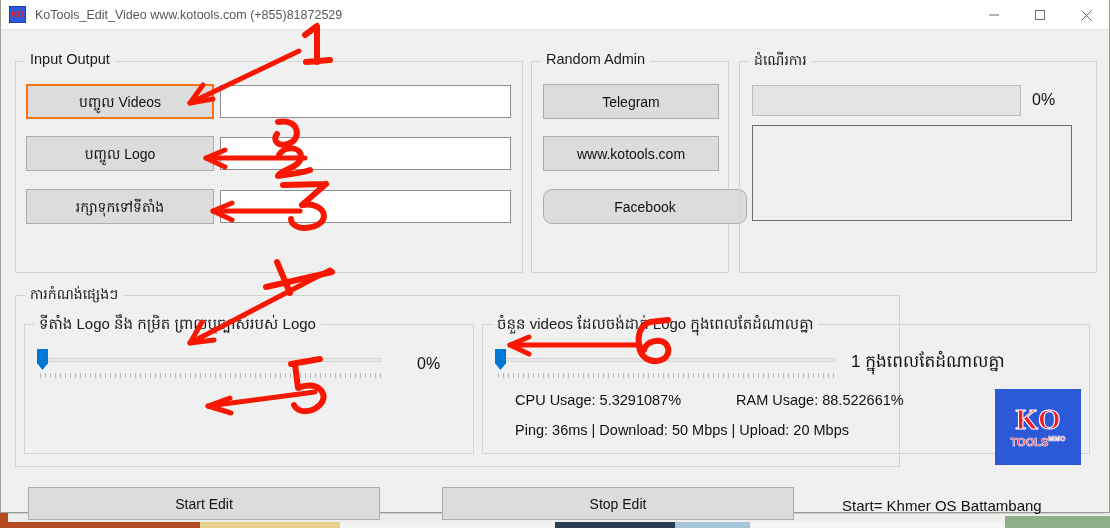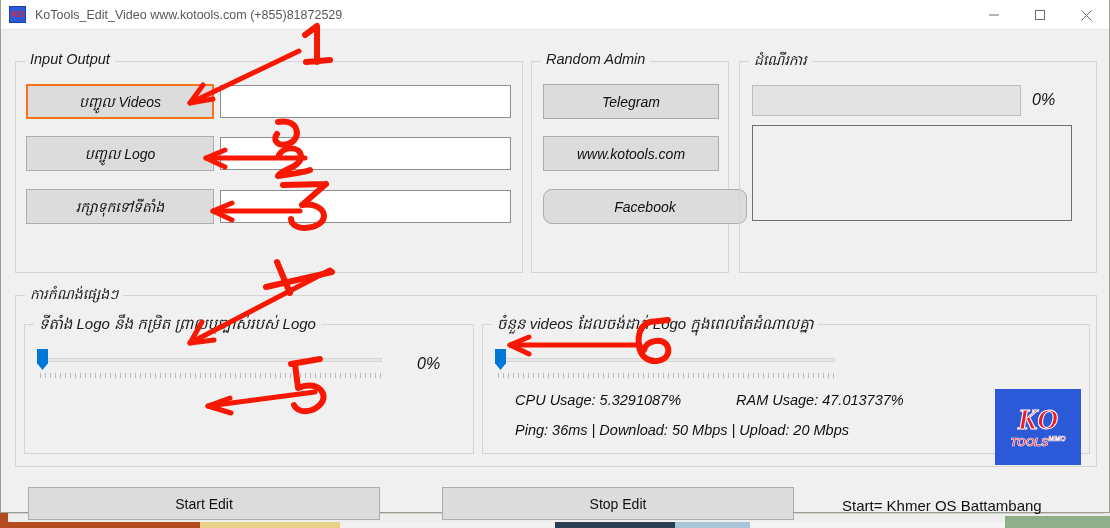--- a/index.html
+++ b/index.html
@@ -78,21 +78,20 @@
     position: relative;
     width: 100%;
     height: 482px;
     background: #f0f0f0;
   }
 
   
   .group {
     position: absolute;
     border: 1px solid #d4d4d4;
-    font-style: italic;
   }
   .group > .glabel {
     position: absolute;
     top: -11px;
     left: 9px;
     background: #f0f0f0;
     padding: 0 5px;
     font-size: 14.5px;
     color: #1a1a1a;
     white-space: nowrap;
@@ -321,21 +320,21 @@
         <div class="glabel khmer">ដំណើរការ</div>
 
         <div class="progbar" style="position:absolute; left:12px; top:23px; width:269px; height:31px;"></div>
         <div class="lbl" style="left:292px; top:29px; font-size:16px;">0%</div>
 
         <div class="panelbox" style="position:absolute; left:12px; top:63px; width:320px; height:96px;">
           <span style="display:block;padding:5px 6px;font-size:13px;color:#101010;"></span>
         </div>
       </div>
 
-      <div class="group" style="left:14px; top:265px; width:1082px; height:172px;">
+      <div class="group" style="left:14px; top:265px; width:885px; height:172px;">
         <div class="glabel khmer">ការកំណង់ផ្សេងៗ</div>
 
         <div class="group" style="left:8px; top:28px; width:450px; height:130px;">
           <div class="glabel khmer" style="font-size:15px;">ទីតាំង Logo នឹង កម្រិត ព្រាល​ឬច្បាស់របស់ Logo</div>
 
           <div class="trackbar" style="left:12px; top:24px; width:345px; height:30px;">
             <div class="rail"></div>
             <div class="thumb"></div>
             <div class="ticks"></div>
           </div>
@@ -344,23 +343,24 @@
         </div>
 
         <div class="group" style="left:466px; top:28px; width:608px; height:130px;">
           <div class="glabel khmer" style="font-size:15px;">ចំនួន videos ដែលចង់ដាក់ Logo ក្នុងពេលតែដំណាលគ្នា</div>
 
           <div class="trackbar" style="left:12px; top:24px; width:340px; height:30px;">
             <div class="rail"></div>
             <div class="thumb"></div>
             <div class="ticks"></div>
           </div>
+          <div class="lbl khmer" style="left:368px; top:25px; font-size:17px;">1 ក្នុងពេលតែដំណាលគ្នា</div>
 
           <div class="lbl" style="left:32px; top:67px;">CPU Usage: 5.3291087%</div>
-          <div class="lbl" style="left:253px; top:67px;">RAM Usage: 47.013737%</div>
+          <div class="lbl" style="left:253px; top:67px;">RAM Usage: 88.522661%</div>
           <div class="lbl" style="left:32px; top:97px;">Ping: 36ms | Download: 50 Mbps | Upload: 20 Mbps</div>
 
           <div class="kologo" style="left:512px; top:64px; width:86px; height:76px;">
             <div class="ko">KO</div>
             <div class="tools">
               <span>TOOLS</span><sup>MMO</sup>
             </div>
           </div>
         </div>
       </div>

